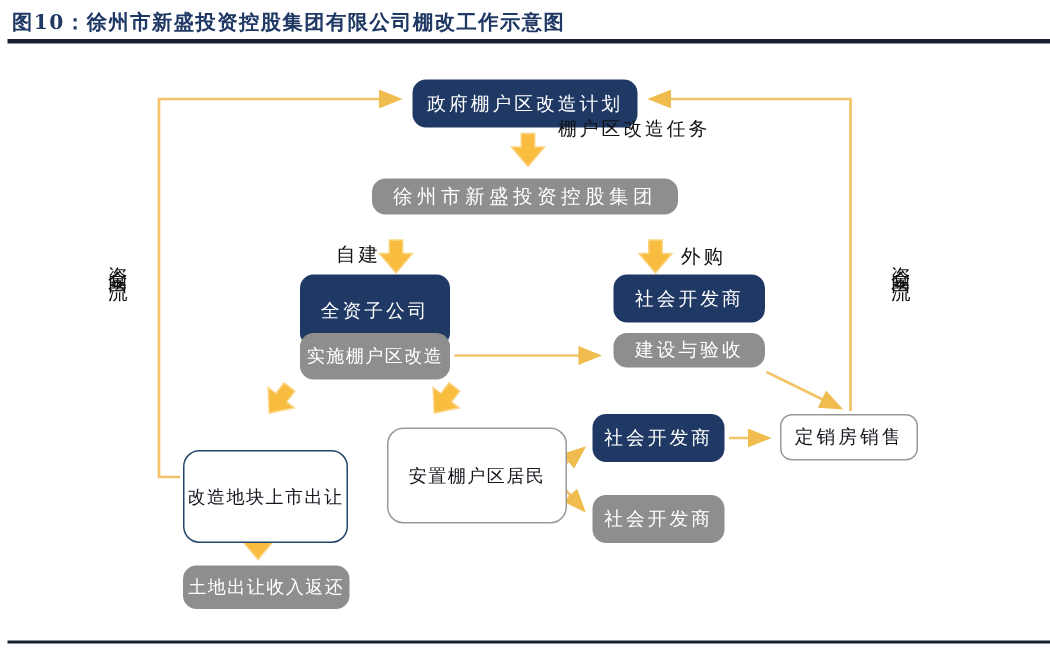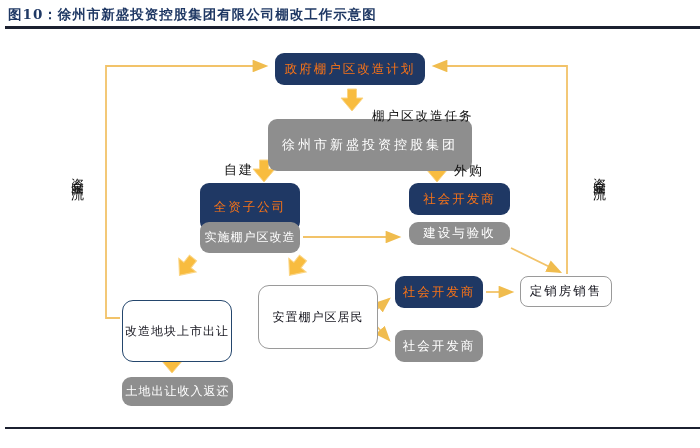--- a/index.html
+++ b/index.html
@@ -18,21 +18,21 @@
     position:absolute;left:13px;top:431px;font-size:12.5px;color:#141414;
     letter-spacing:0.5px;white-space:nowrap;
   }
   .flow{position:absolute;left:0;top:0;width:700px;height:448px;}
   .flow svg{position:absolute;left:0;top:0;}
   .node{
     position:absolute;display:flex;align-items:center;justify-content:center;
     font-size:12.5px;letter-spacing:2px;white-space:nowrap;text-align:center;
     box-sizing:border-box;
   }
-  .navy{background:#1F3864;color:#f97316;border-radius:9px;}
+  .navy{background:#1F3864;color:#ffffff;border-radius:9px;}
   .gray{background:#8E8E8E;color:#ffffff;border-radius:9px;}
   .outline-navy{background:#ffffff;border:1.6px solid #24466D;color:#15151E;border-radius:11px;}
   .outline-gray{background:#ffffff;border:1.6px solid #9A9A9A;color:#15151E;border-radius:11px;}
   .lbl{
     position:absolute;color:#111111;font-size:13px;letter-spacing:2px;white-space:nowrap;
   }
   .vlbl{writing-mode:vertical-rl;letter-spacing:3px;}
 </style>
 </head>
 <body>
@@ -67,21 +67,21 @@
         <use href="#fat-arrow" transform="translate(264,160)"></use>
         <use href="#fat-arrow" transform="translate(437,160)"></use>
         <use href="#fat-arrow" transform="translate(193,258) rotate(38)"></use>
         <use href="#fat-arrow" transform="translate(303,258) rotate(38)"></use>
         <use href="#fat-arrow" transform="translate(172,351)"></use>
       </g>
     </svg>
 
     <div class="node navy" style="left:275px;top:53px;width:150px;height:32px;">政府棚户区改造计划</div>
 
-    <div class="node gray" style="left:248px;top:119px;width:204px;height:52px;font-size:13px;letter-spacing:3px;margin-left:20px;">徐州市新盛投资控股集团</div>
+    <div class="node gray" style="left:248px;top:119px;width:204px;height:24px;font-size:13px;letter-spacing:3px;">徐州市新盛投资控股集团</div>
 
     <div class="node navy" style="left:200px;top:183px;width:100px;height:48px;">全资子公司</div>
 
     <div class="node navy" style="left:409px;top:183px;width:101px;height:32px;">社会开发商</div>
 
     <div class="node gray" style="left:200px;top:222px;width:100px;height:31px;font-size:12px;letter-spacing:1px;">实施棚户区改造</div>
 
     <div class="node gray" style="left:409px;top:222px;width:101px;height:23px;">建设与验收</div>
 
     <div class="node outline-navy" style="left:122px;top:300px;width:110px;height:62px;font-size:12px;letter-spacing:1px;">改造地块上市出让</div>
@@ -89,21 +89,21 @@
     <div class="node outline-gray" style="left:258px;top:285px;width:120px;height:64px;font-size:12px;letter-spacing:1px;">安置棚户区居民</div>
 
     <div class="node navy" style="left:395px;top:276px;width:88px;height:32px;">社会开发商</div>
 
     <div class="node gray" style="left:395px;top:330px;width:88px;height:32px;">社会开发商</div>
 
     <div class="node outline-gray" style="left:520px;top:276px;width:92px;height:31px;border-radius:8px;">定销房销售</div>
 
     <div class="node gray" style="left:122px;top:377px;width:111px;height:29px;font-size:12px;letter-spacing:1px;">土地出让收入返还</div>
 
-    <div class="lbl" style="left:372px;top:108px;font-size:12.5px;">棚户区改造任务</div>
+    <div class="lbl" style="left:372px;top:78px;font-size:12.5px;">棚户区改造任务</div>
     <div class="lbl" style="left:224px;top:161px;">自建</div>
     <div class="lbl" style="left:454px;top:162px;">外购</div>
     <div class="lbl vlbl" style="left:68px;top:167px;height:64px;">资金回流</div>
     <div class="lbl vlbl" style="left:590px;top:167px;height:64px;">资金回流</div>
   </div>
 
   <div class="rule footer-rule"></div>
 
 </div>
 

